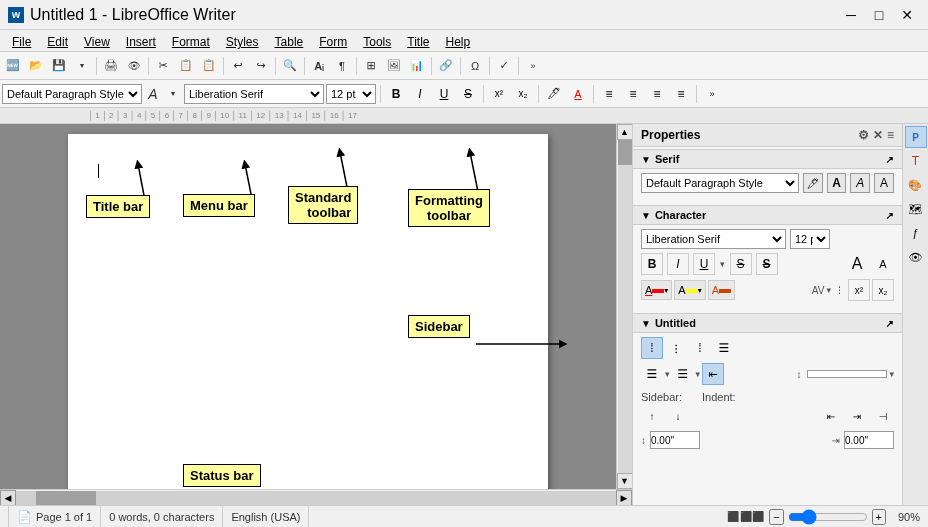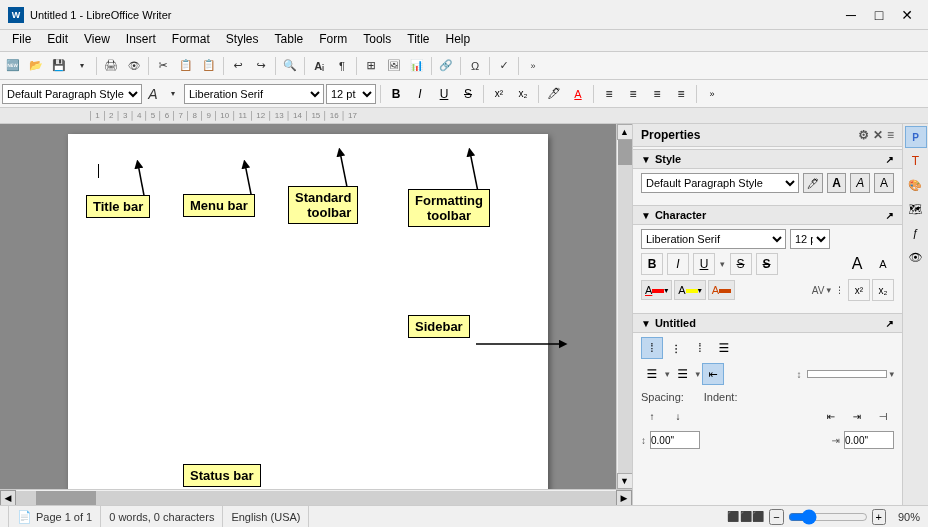--- a/index.html
+++ b/index.html
@@ -10,32 +10,33 @@
       background: #f0f0f0;
       height: 30px;
       display: flex;
       align-items: center;
       justify-content: space-between;
       padding: 0 8px;
       border-bottom: 1px solid #ccc;
     }
     #title-bar-left { display: flex; align-items: center; gap: 6px; }
     #title-bar-left .app-icon { width: 16px; height: 16px; background: #005499; display: inline-flex; align-items: center; justify-content: center; color: white; font-size: 9px; font-weight: bold; }
-    #title-bar-title { font-size: 11px; color: #000; }
+    #title-bar-title { font-size: 16px; color: #000; }
     #title-bar-controls { display: flex; gap: 2px; }
     .title-btn { width: 26px; height: 22px; border: none; background: transparent; cursor: pointer; font-size: 14px; display: flex; align-items: center; justify-content: center; }
 
     
     #menu-bar {
       background: #f0f0f0;
       height: 22px;
       display: flex;
-      align-items: flex-start;
+      align-items: flex-end;
       padding: 0 4px;
       border-bottom: 1px solid #ccc;
+      text-decoration: underline;
     }
     .menu-item { padding: 2px 8px; cursor: pointer; font-size: 12px; color: #000; }
 
     
     #standard-toolbar {
       background: #f5f5f5;
       height: 28px;
       display: flex;
       align-items: center;
       padding: 0 2px;
@@ -468,21 +469,21 @@
       <div id="sidebar-header-controls">
         <span class="sidebar-close-btn">⚙</span>
         <span class="sidebar-close-btn">✕</span>
         <span class="sidebar-close-btn">≡</span>
       </div>
     </div>
 
     <div class="sidebar-section">
       <div class="sidebar-section-header">
         <span class="collapse-icon">▼</span>
-        <span>Style</span>
+        <span>Serif</span>
         <span style="margin-left:auto;font-size:10px">↗</span>
       </div>
       <div class="sidebar-section-content">
         <div class="style-row">
           <select class="style-select-wide">
             <option>Default Paragraph Style</option>
           </select>
           <button class="style-icon-btn">🖊</button>
           <button class="style-icon-btn" style="font-size:12px;font-weight:bold">A</button>
           <button class="style-icon-btn" style="font-style:italic;font-size:12px">A</button>
@@ -562,21 +563,21 @@
           <span style="font-size:9px;color:#555">▾</span>
           <button class="para-btn">☰</button>
           <span style="font-size:9px;color:#555">▾</span>
           <button class="para-btn active" style="font-size:11px">⇤</button>
           <span style="flex:1"></span>
           <span style="font-size:10px;color:#555">↕</span>
           <div class="para-indent-bar"></div>
           <span style="font-size:9px;color:#555">▾</span>
         </div>
         <div style="display:flex;gap:20px;margin-top:6px;font-size:11px;color:#444">
-          <span>Spacing:</span>
+          <span>Sidebar:</span>
           <span>Indent:</span>
         </div>
         <div style="display:flex;gap:4px;margin-top:2px;align-items:center">
           <button class="para-btn" style="font-size:10px">↑</button>
           <button class="para-btn" style="font-size:10px">↓</button>
           <span style="flex:1"></span>
           <button class="para-btn" style="font-size:10px">⇤</button>
           <button class="para-btn" style="font-size:10px">⇥</button>
           <button class="para-btn" style="font-size:10px">⊣</button>
         </div>

